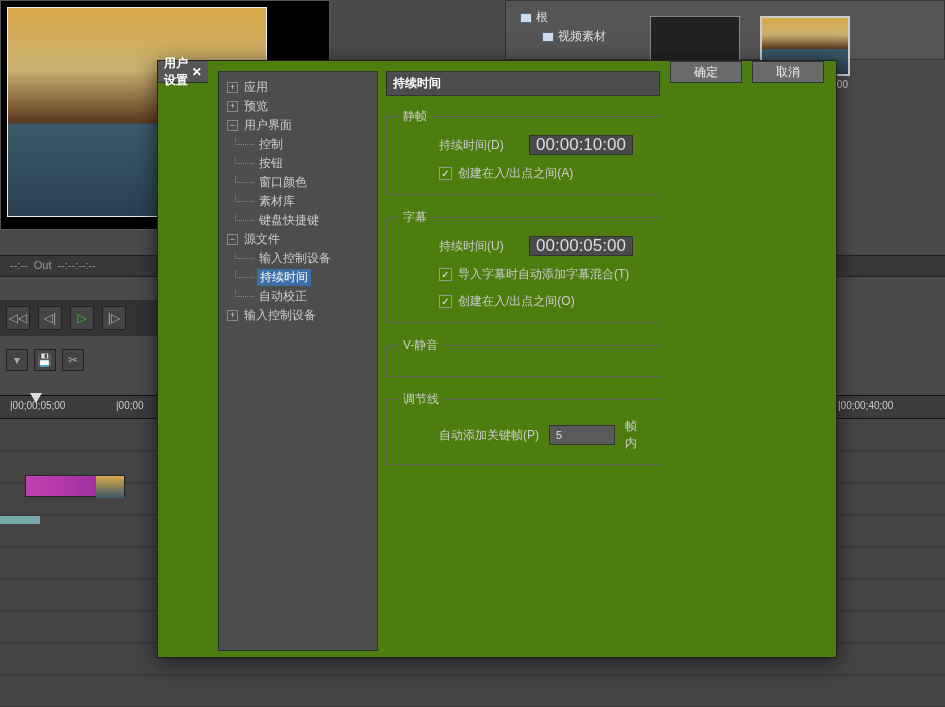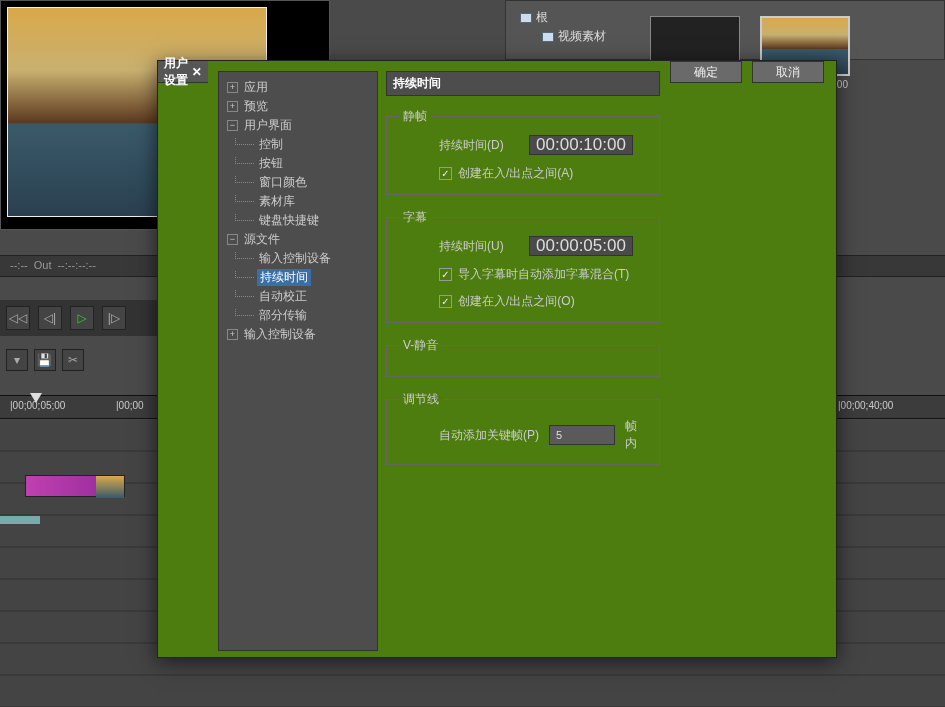--- a/index.html
+++ b/index.html
@@ -325,23 +325,20 @@
         </div>
       <div class="tree-item child">
           <span class="txt">输入控制设备</span>
         </div>
       <div class="tree-item child selected">
           <span class="txt">持续时间</span>
         </div>
       <div class="tree-item child">
           <span class="txt">自动校正</span>
         </div>
-      <div class="tree-item child">
-          <span class="txt">部分传输</span>
-        </div>
       <div class="tree-item">
           <span class="expander">+</span>
           <span class="txt">输入控制设备</span>
         </div>
     </div>
 
     <div class="content">
       <div class="content-header">持续时间</div>
 
       <fieldset class="group">

